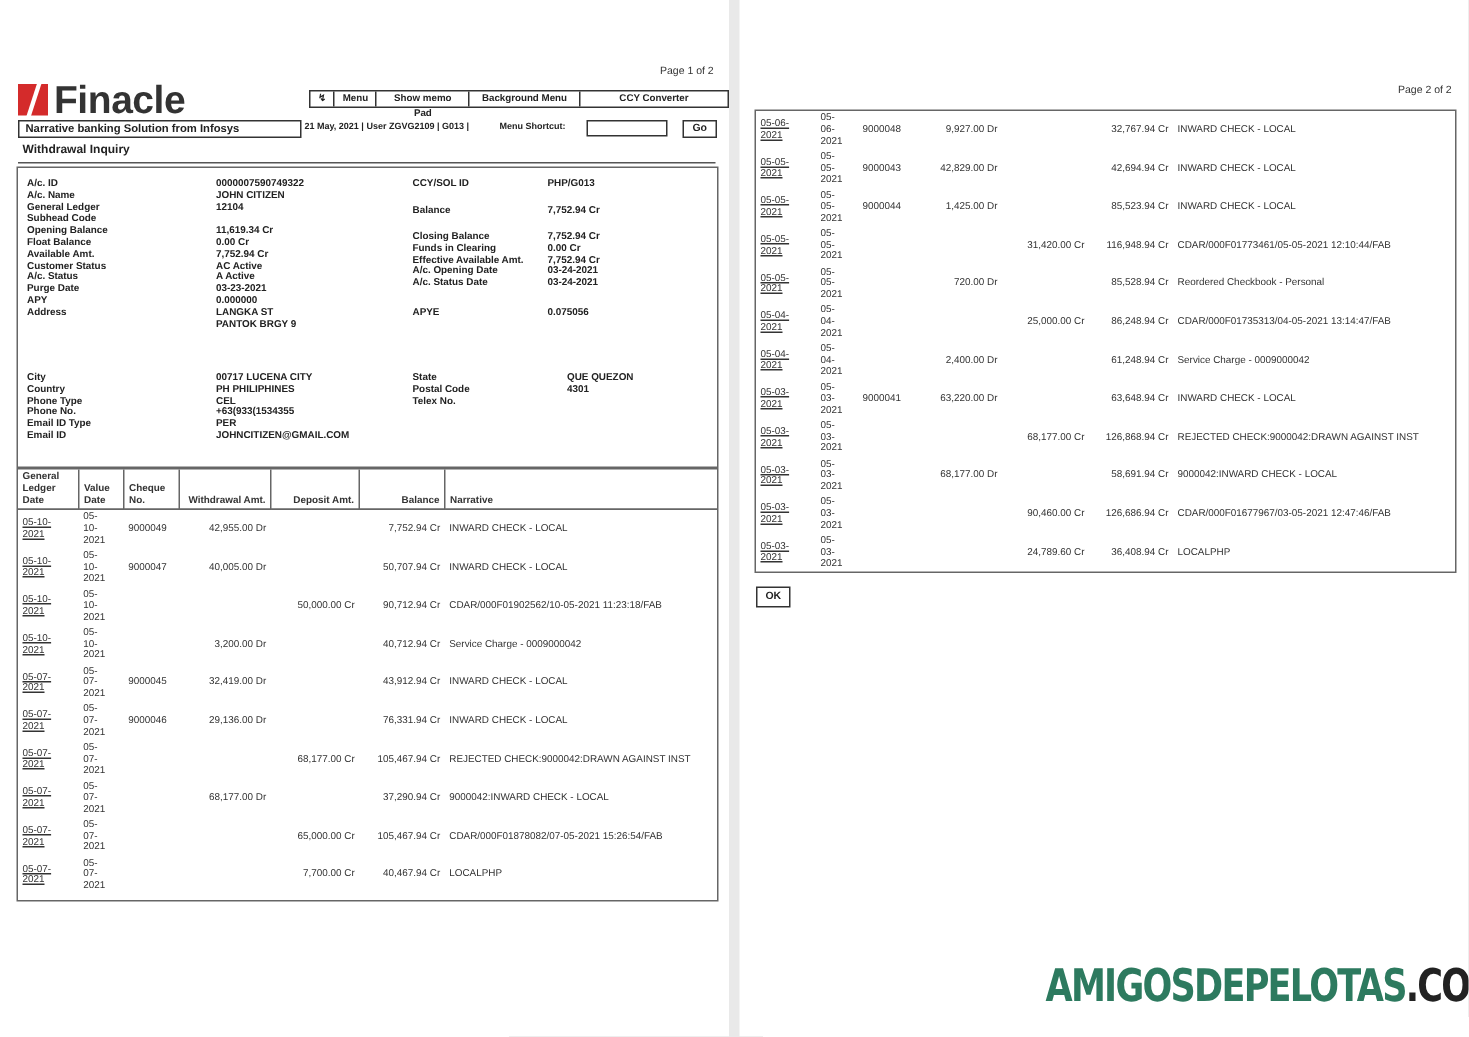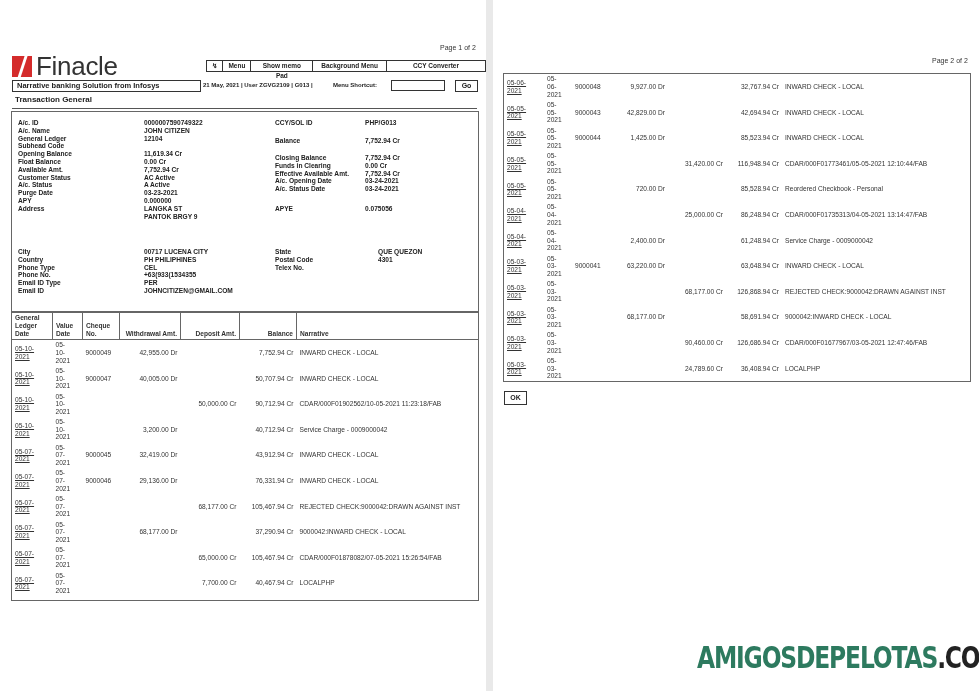--- a/index.html
+++ b/index.html
@@ -4,21 +4,21 @@
 <style>
   html,body{margin:0;padding:0;}
   body{width:979px;height:691px;background:#e9e9e9;position:relative;overflow:hidden;font-family:"Liberation Sans",sans-serif;color:#222;}
   .page{position:absolute;top:0;height:691px;background:#fff;}
   #page1{left:0;width:486px;}
   #page2{left:493px;width:486px;}
   .pageno{position:absolute;font-size:7px;color:#333;}
   .logo{position:absolute;left:12px;top:54px;display:flex;align-items:center;}
   .logo-mark{width:20px;height:21px;background:#d42b2b;position:relative;margin-right:4px;}
   .logo-mark:after{content:"";position:absolute;left:9px;top:-1px;width:3px;height:24px;background:#fff;transform:skewX(-18deg);}
-  .logo-text{font-size:26px;color:#333;letter-spacing:-0.3px;line-height:24px;}
+  .logo-text{font-size:26px;color:#333;letter-spacing:-0.3px;line-height:24px;font-weight:bold;}
   .toolbar{position:absolute;left:206px;top:60px;height:10px;display:flex;border:1px solid #333;}
   .toolbar .tb{font-size:6.5px;font-weight:bold;border-right:1px solid #333;padding:0 5px;line-height:10px;text-align:center;}
   .toolbar .tb:last-child{border-right:none;}
   .tagline{position:absolute;left:12px;top:80px;width:183px;height:10px;border:1px solid #333;font-size:7.5px;font-weight:bold;line-height:10px;padding-left:4px;}
   .userinfo{position:absolute;left:203px;top:82px;font-size:6px;font-weight:bold;}
   .shortcut-label{position:absolute;left:333px;top:82px;font-size:6px;font-weight:bold;}
   .shortcut-input{position:absolute;left:391px;top:80px;width:52px;height:9px;border:1px solid #333;background:#fff;}
   .go-btn{position:absolute;left:455px;top:80px;width:21px;height:10px;border:1px solid #333;font-size:7px;font-weight:bold;text-align:center;line-height:10px;background:#fff;}
   .title{position:absolute;left:15px;top:95px;font-size:8px;font-weight:bold;}
   .title-rule{position:absolute;left:12px;top:108px;width:465px;height:1px;background:#555;}
@@ -51,21 +51,21 @@
     <div class="tb">Menu</div>
     <div class="tb">Show memo Pad</div>
     <div class="tb" style="width:64px;">Background Menu</div>
     <div class="tb" style="width:90px;">CCY Converter</div>
   </div>
   <div class="tagline">Narrative banking Solution from Infosys</div>
   <div class="userinfo">21 May, 2021 | User ZGVG2109 | G013 |</div>
   <div class="shortcut-label">Menu Shortcut:</div>
   <div class="shortcut-input"></div>
   <div class="go-btn">Go</div>
-  <div class="title">Transaction General</div>
+  <div class="title">Withdrawal Inquiry</div>
   <div class="title-rule"></div>
 
   <div class="info-box">
     <div class="kv" style="left:6px;top:7px;" id="leftLabels">
         <div>A/c. ID</div>
         <div>A/c. Name</div>
         <div>General Ledger</div>
         <div>Subhead Code</div>
         <div>Opening Balance</div>
         <div>Float Balance</div>

